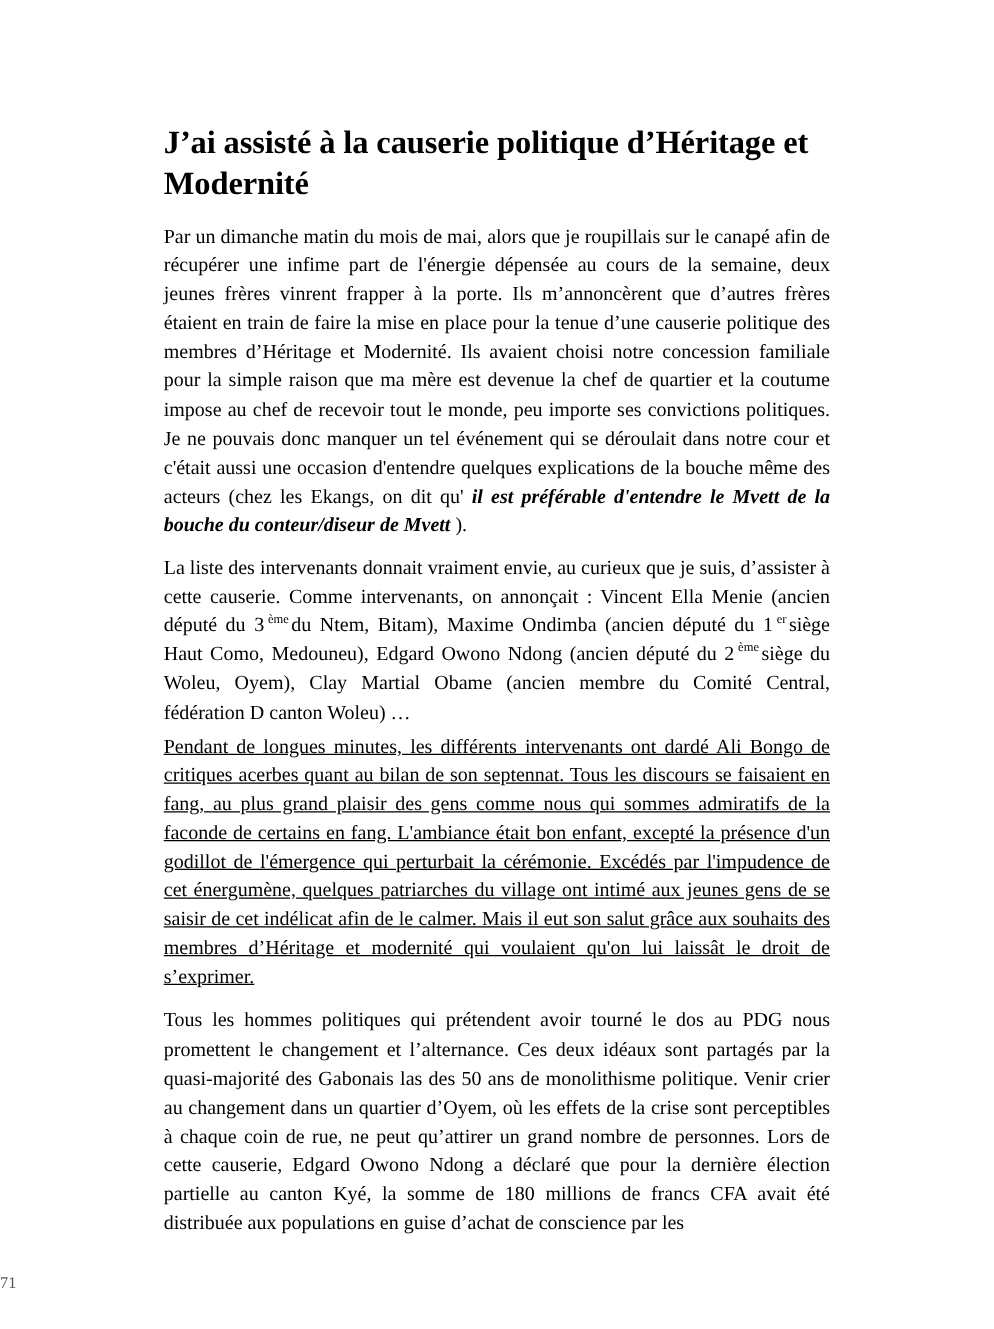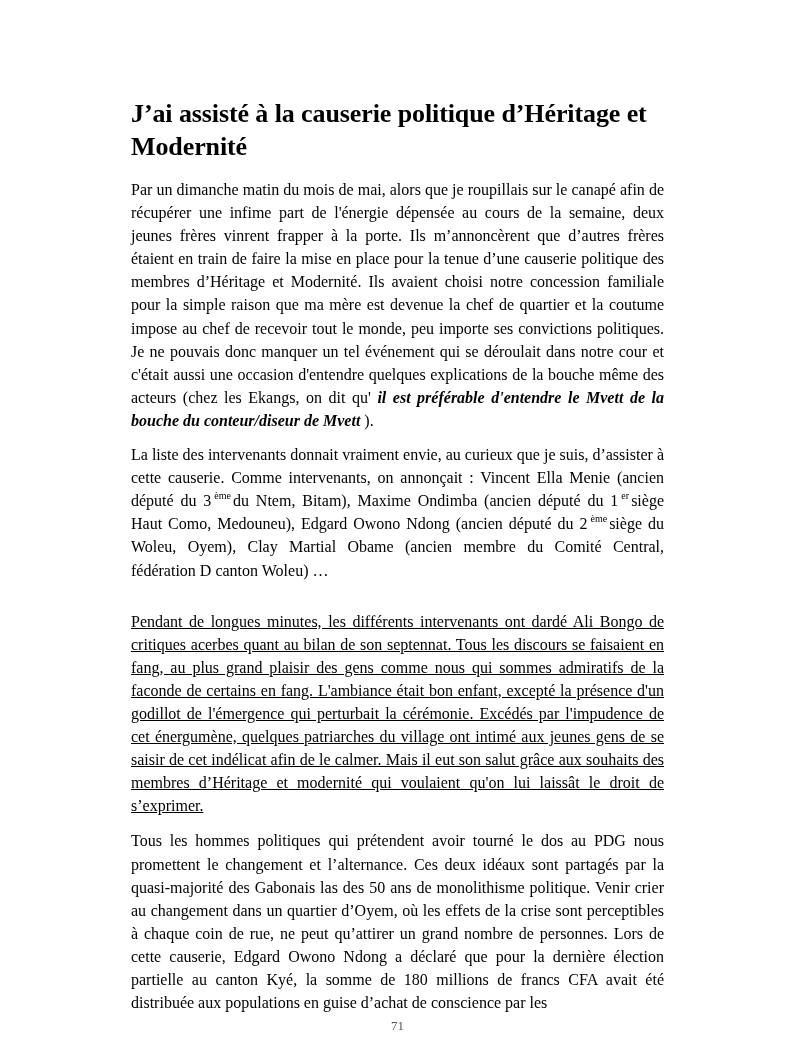--- a/index.html
+++ b/index.html
@@ -39,39 +39,38 @@
       top: 178px;
       width: 533px;
       font-size: 16px;
       line-height: 23.1px;
     }
     .body p {
       margin: 0 0 10px 0;
       text-align: justify;
     }
     .body p.p1 { margin-bottom: 11px; }
-    .body p.p2 { margin-bottom: 28px; }
+    .body p.p2 { margin-bottom: 4px; }
     .body p.p3 { margin-bottom: 12px; text-decoration: underline; }
     sup {
       font-size: 10px;
       line-height: 0;
       vertical-align: 7px;
       padding-left: 3px;
       padding-right: 2px;
     }
     .emph {
       font-weight: bold;
       font-style: italic;
     }
     .page-number {
       position: absolute;
       left: 0;
       width: 795px;
       top: 1018px;
-      text-align: center;
       font-size: 13px;
       color: #555555;
     }
   </style>
 </head>
 <body>
 
 <div class="page">
 
   <h1 class="title">J’ai assisté à la causerie politique d’Héritage et Modernité</h1>

